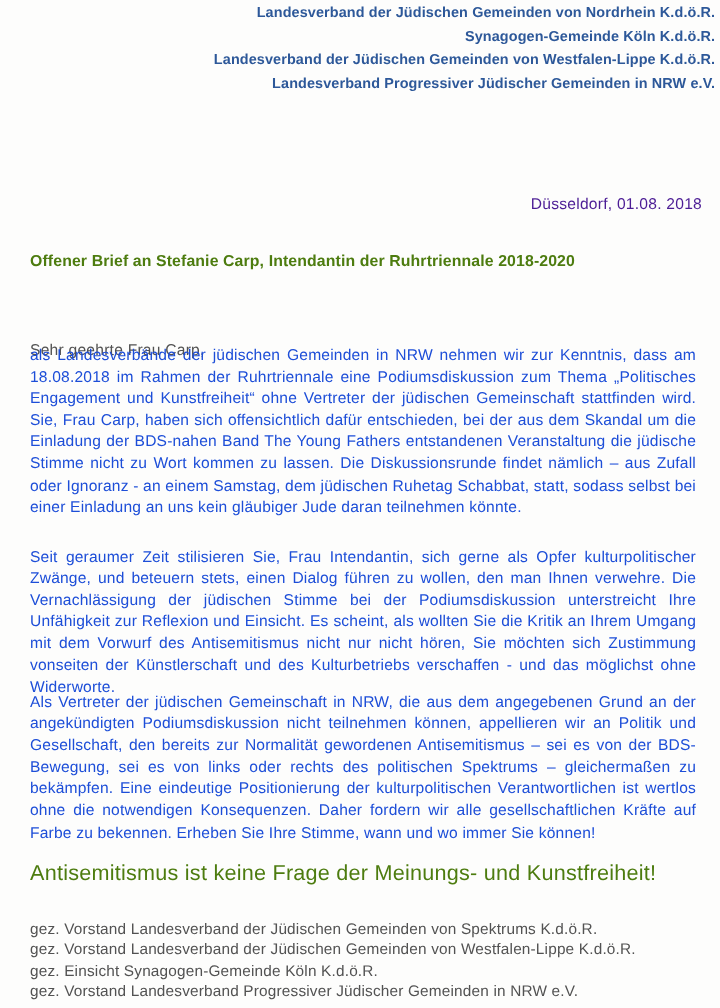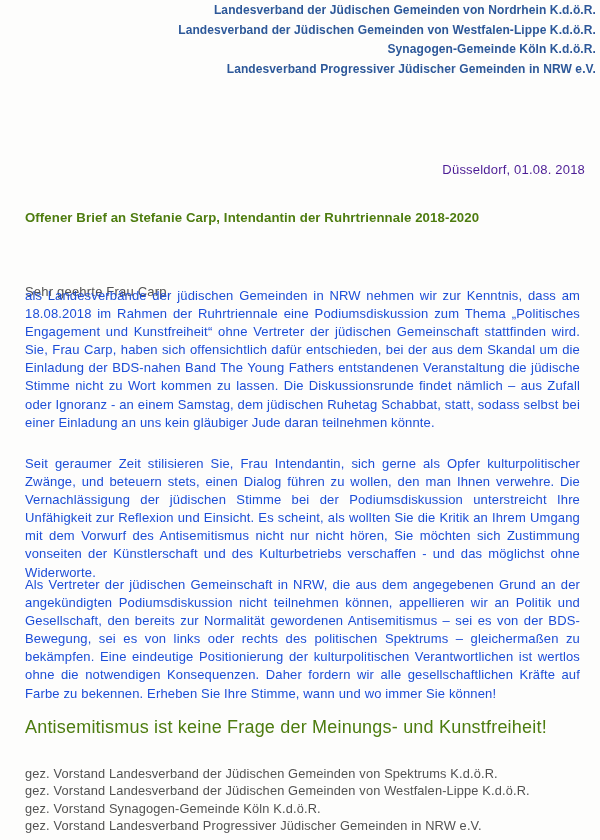--- a/index.html
+++ b/index.html
@@ -94,39 +94,39 @@
     letter-spacing: 0.15px;
   }
 </style>
 </head>
 <body>
 
 <div class="page">
 
   <div class="letterhead">
     <div>Landesverband der Jüdischen Gemeinden von Nordrhein K.d.ö.R.</div>
+    <div>Synagogen-Gemeinde Köln K.d.ö.R.</div>
     <div>Landesverband der Jüdischen Gemeinden von Westfalen-Lippe K.d.ö.R.</div>
-    <div>Synagogen-Gemeinde Köln K.d.ö.R.</div>
     <div>Landesverband Progressiver Jüdischer Gemeinden in NRW e.V.</div>
   </div>
 
   <div class="dateline">Düsseldorf, 01.08. 2018</div>
 
   <div class="subject">Offener Brief an Stefanie Carp, Intendantin der Ruhrtriennale 2018-2020</div>
 
   <div class="salutation">Sehr geehrte Frau Carp,</div>
 
   <div class="para para1">als Landesverbände der jüdischen Gemeinden in NRW nehmen wir zur Kenntnis, dass am 18.08.2018 im Rahmen der Ruhrtriennale eine Podiumsdiskussion zum Thema „Politisches Engagement und Kunstfreiheit“ ohne Vertreter der jüdischen Gemeinschaft stattfinden wird. Sie, Frau Carp, haben sich offensichtlich dafür entschieden, bei der aus dem Skandal um die Einladung der BDS-nahen Band The Young Fathers entstandenen Veranstaltung die jüdische Stimme nicht zu Wort kommen zu lassen. Die Diskussionsrunde findet nämlich – aus Zufall oder Ignoranz - an einem Samstag, dem jüdischen Ruhetag Schabbat, statt, sodass selbst bei einer Einladung an uns kein gläubiger Jude daran teilnehmen könnte.</div>
 
   <div class="para para2">Seit geraumer Zeit stilisieren Sie, Frau Intendantin, sich gerne als Opfer kulturpolitischer Zwänge, und beteuern stets, einen Dialog führen zu wollen, den man Ihnen verwehre. Die Vernachlässigung der jüdischen Stimme bei der Podiumsdiskussion unterstreicht Ihre Unfähigkeit zur Reflexion und Einsicht. Es scheint, als wollten Sie die Kritik an Ihrem Umgang mit dem Vorwurf des Antisemitismus nicht nur nicht hören, Sie möchten sich Zustimmung vonseiten der Künstlerschaft und des Kulturbetriebs verschaffen - und das möglichst ohne Widerworte.</div>
 
   <div class="para para3">Als Vertreter der jüdischen Gemeinschaft in NRW, die aus dem angegebenen Grund an der angekündigten Podiumsdiskussion nicht teilnehmen können, appellieren wir an Politik und Gesellschaft, den bereits zur Normalität gewordenen Antisemitismus – sei es von der BDS-Bewegung, sei es von links oder rechts des politischen Spektrums – gleichermaßen zu bekämpfen. Eine eindeutige Positionierung der kulturpolitischen Verantwortlichen ist wertlos ohne die notwendigen Konsequenzen. Daher fordern wir alle gesellschaftlichen Kräfte auf Farbe zu bekennen. Erheben Sie Ihre Stimme, wann und wo immer Sie können!</div>
 
   <div class="statement">Antisemitismus ist keine Frage der Meinungs- und Kunstfreiheit!</div>
 
   <div class="signatures">
     <div>gez. Vorstand Landesverband der Jüdischen Gemeinden von Spektrums K.d.ö.R.</div>
     <div>gez. Vorstand Landesverband der Jüdischen Gemeinden von Westfalen-Lippe K.d.ö.R.</div>
-    <div>gez. Vorstand Synagogen-Gemeinde Köln K.d.ö.R.</div>
+    <div>gez. Einsicht Synagogen-Gemeinde Köln K.d.ö.R.</div>
     <div>gez. Vorstand Landesverband Progressiver Jüdischer Gemeinden in NRW e.V.</div>
   </div>
 
 </div>
 
 </body></html>

